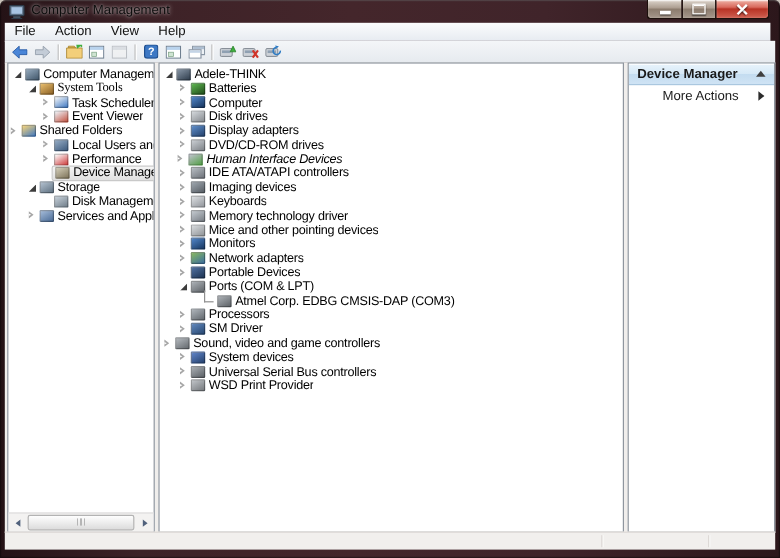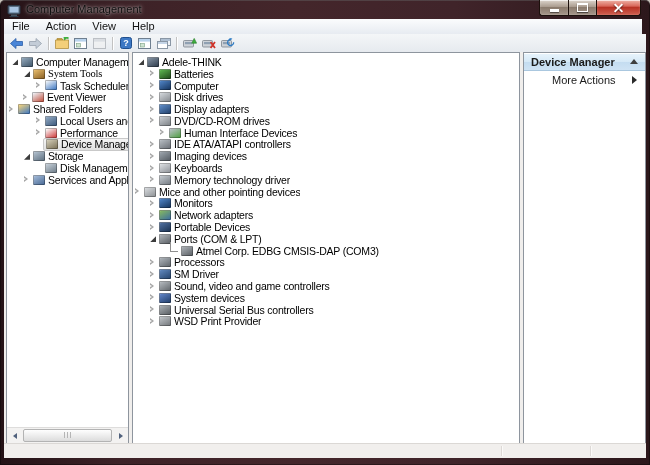--- a/index.html
+++ b/index.html
@@ -223,21 +223,21 @@
           <div class="trow" style="padding-left: 15px; font-family: Liberation Serif, serif;">
             <span class="exp expanded"></span>
             <span class="ic" style="background: linear-gradient(150deg, rgb(231, 188, 108) 10%, rgb(138, 96, 36) 95%);"></span>
             <span class="lbl">System Tools</span>
           </div>
           <div class="trow" style="padding-left: 27px;">
             <span class="exp collapsed"></span>
             <span class="ic" style="background: linear-gradient(150deg, rgb(244, 247, 250) 10%, rgb(63, 120, 194) 95%);"></span>
             <span class="lbl">Task Scheduler</span>
           </div>
-          <div class="trow" style="padding-left: 14px;">
+          <div class="trow" style="padding-left: 27px;">
             <span class="exp collapsed"></span>
             <span class="ic" style="background: linear-gradient(150deg, rgb(238, 242, 247) 10%, rgb(194, 81, 63) 95%);"></span>
             <span class="lbl">Event Viewer</span>
           </div>
           <div class="trow" style="">
             <span class="exp collapsed"></span>
             <span class="ic" style="background: linear-gradient(150deg, rgb(242, 210, 124) 10%, rgb(63, 120, 194) 95%);"></span>
             <span class="lbl">Shared Folders</span>
           </div>
           <div class="trow" style="padding-left: 27px;">
@@ -309,21 +309,21 @@
           <div class="trow" style="padding-left: 15px;">
             <span class="exp collapsed"></span>
             <span class="ic" style="background: linear-gradient(150deg, rgb(95, 141, 201) 10%, rgb(35, 65, 107) 95%);"></span>
             <span class="lbl">Display adapters</span>
           </div>
           <div class="trow" style="padding-left: 15px;">
             <span class="exp collapsed"></span>
             <span class="ic" style="background: linear-gradient(150deg, rgb(201, 205, 210) 10%, rgb(124, 129, 134) 95%);"></span>
             <span class="lbl">DVD/CD-ROM drives</span>
           </div>
-          <div class="trow" style="padding-left: 25px;">
+          <div class="trow" style="padding-left: 13px; font-style: italic;">
             <span class="exp collapsed"></span>
             <span class="ic" style="background: linear-gradient(150deg, rgb(188, 194, 200) 10%, rgb(79, 158, 67) 95%);"></span>
             <span class="lbl">Human Interface Devices</span>
           </div>
           <div class="trow" style="padding-left: 15px;">
             <span class="exp collapsed"></span>
             <span class="ic" style="background: linear-gradient(150deg, rgb(182, 188, 194) 10%, rgb(107, 112, 119) 95%);"></span>
             <span class="lbl">IDE ATA/ATAPI controllers</span>
           </div>
           <div class="trow" style="padding-left: 15px;">
@@ -334,21 +334,21 @@
           <div class="trow" style="padding-left: 15px;">
             <span class="exp collapsed"></span>
             <span class="ic" style="background: linear-gradient(150deg, rgb(219, 222, 225) 10%, rgb(144, 148, 154) 95%);"></span>
             <span class="lbl">Keyboards</span>
           </div>
           <div class="trow" style="padding-left: 15px;">
             <span class="exp collapsed"></span>
             <span class="ic" style="background: linear-gradient(150deg, rgb(195, 201, 207) 10%, rgb(118, 124, 131) 95%);"></span>
             <span class="lbl">Memory technology driver</span>
           </div>
-          <div class="trow" style="">
+          <div class="trow" style="padding-left: 15px;">
             <span class="exp collapsed"></span>
             <span class="ic" style="background: linear-gradient(150deg, rgb(215, 218, 221) 10%, rgb(142, 146, 150) 95%);"></span>
             <span class="lbl">Mice and other pointing devices</span>
           </div>
           <div class="trow" style="padding-left: 15px;">
             <span class="exp collapsed"></span>
             <span class="ic" style="background: linear-gradient(150deg, rgb(79, 131, 197) 10%, rgb(22, 53, 94) 95%);"></span>
             <span class="lbl">Monitors</span>
           </div>
           <div class="trow" style="padding-left: 15px;">
@@ -375,21 +375,21 @@
           <div class="trow" style="padding-left: 15px;">
             <span class="exp collapsed"></span>
             <span class="ic" style="background: linear-gradient(150deg, rgb(173, 179, 185) 10%, rgb(96, 102, 108) 95%);"></span>
             <span class="lbl">Processors</span>
           </div>
           <div class="trow" style="padding-left: 15px;">
             <span class="exp collapsed"></span>
             <span class="ic" style="background: linear-gradient(150deg, rgb(95, 135, 189) 10%, rgb(38, 69, 110) 95%);"></span>
             <span class="lbl">SM Driver</span>
           </div>
-          <div class="trow" style="padding-left: 15px;">
+          <div class="trow" style="padding-left: 2px;">
             <span class="exp collapsed"></span>
             <span class="ic" style="background: linear-gradient(150deg, rgb(179, 184, 189) 10%, rgb(99, 104, 109) 95%);"></span>
             <span class="lbl">Sound, video and game controllers</span>
           </div>
           <div class="trow" style="padding-left: 15px;">
             <span class="exp collapsed"></span>
             <span class="ic" style="background: linear-gradient(150deg, rgb(95, 131, 199) 10%, rgb(36, 64, 107) 95%);"></span>
             <span class="lbl">System devices</span>
           </div>
           <div class="trow" style="padding-left: 15px;">

